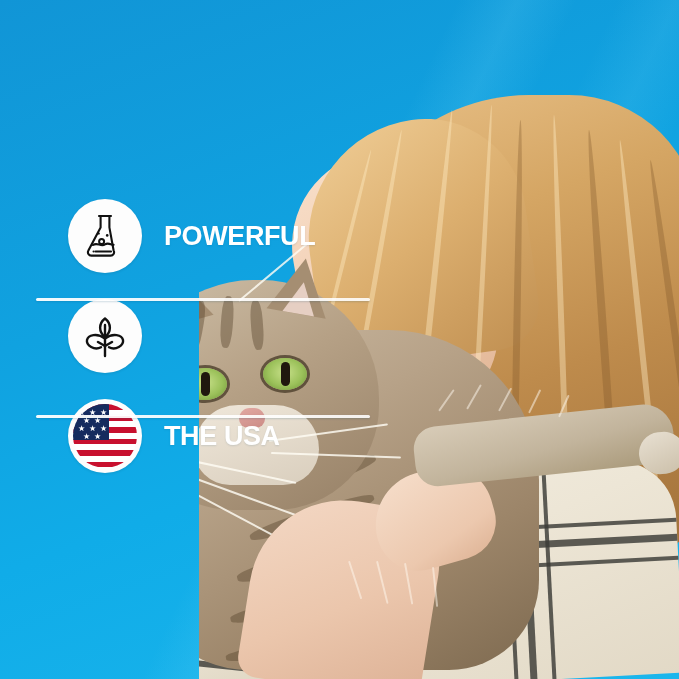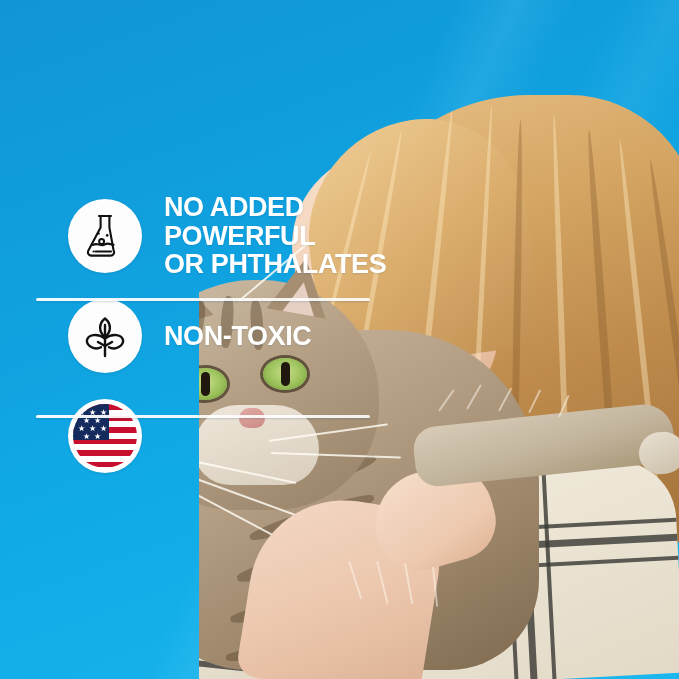--- a/index.html
+++ b/index.html
@@ -314,41 +314,36 @@
             <path d="M11 33 c4-3 8 2 12-0.6 c3.6-2.4 6.4 1 8.6 0.4"></path>
             <line x1="13.5" y1="39.5" x2="29" y2="39.5"></line>
           </g>
           <circle cx="19.6" cy="29.4" r="2.5" fill="none" stroke="#111" stroke-width="2"></circle>
           <circle cx="25.2" cy="23.4" r="1.3" fill="#111"></circle>
           <circle cx="16.8" cy="21.6" r="1.1" fill="#111"></circle>
           <circle cx="11.6" cy="39.5" r="1.1" fill="#111"></circle>
         </svg>
       </div>
       <div class="flabel">
-        <div>NO ADDED</div>
         <div>POWERFUL</div>
-        <div>OR PHTHALATES</div>
       </div>
     </div>
 
     <div class="frow">
       <div class="badge">
         <svg width="48" height="48" viewBox="0 0 48 48">
           <g fill="none" stroke="#111" stroke-width="2.4" stroke-linecap="round" stroke-linejoin="round">
             <path d="M24 44 V13"></path>
             <path d="M24 6.5 c6.5 5 6.5 13.5 0 18.5 c-6.5-5-6.5-13.5 0-18.5 z"></path>
             <path d="M24 26.5 c-8-6-17-3.5-18 1.5 c-1 5.2 7.5 11 14 7.2"></path>
             <path d="M24 26.5 c8-6 17-3.5 18 1.5 c1 5.2-7.5 11-14 7.2"></path>
             <path d="M24 34 l-7-4"></path>
             <path d="M24 34 l7-4"></path>
           </g>
         </svg>
-      </div>
-      <div class="flabel">
-        <div>NON-TOXIC</div>
       </div>
     </div>
 
     <div class="frow">
       <div class="badge">
         <div class="flag-wrap">
           <div class="flag-stripe" style="top:0;height:9%;"></div>
           <div class="flag-stripe" style="top:18%;height:9%;"></div>
           <div class="flag-stripe" style="top:36%;height:9%;"></div>
           <div class="flag-stripe" style="top:54%;height:9%;"></div>
@@ -362,20 +357,21 @@
             <span class="star" style="left:21px;top:13px;">★</span>
             <span class="star" style="left:5px;top:21px;">★</span>
             <span class="star" style="left:16px;top:21px;">★</span>
             <span class="star" style="left:27px;top:21px;">★</span>
             <span class="star" style="left:10px;top:29px;">★</span>
             <span class="star" style="left:21px;top:29px;">★</span>
           </div>
         </div>
       </div>
       <div class="flabel">
+        <div>THE USA</div>
       </div>
     </div>
   </div>
 
   <div class="divider" id="div1"></div>
   <div class="divider" id="div2"></div>
 
 </div>
 
 </body></html>

